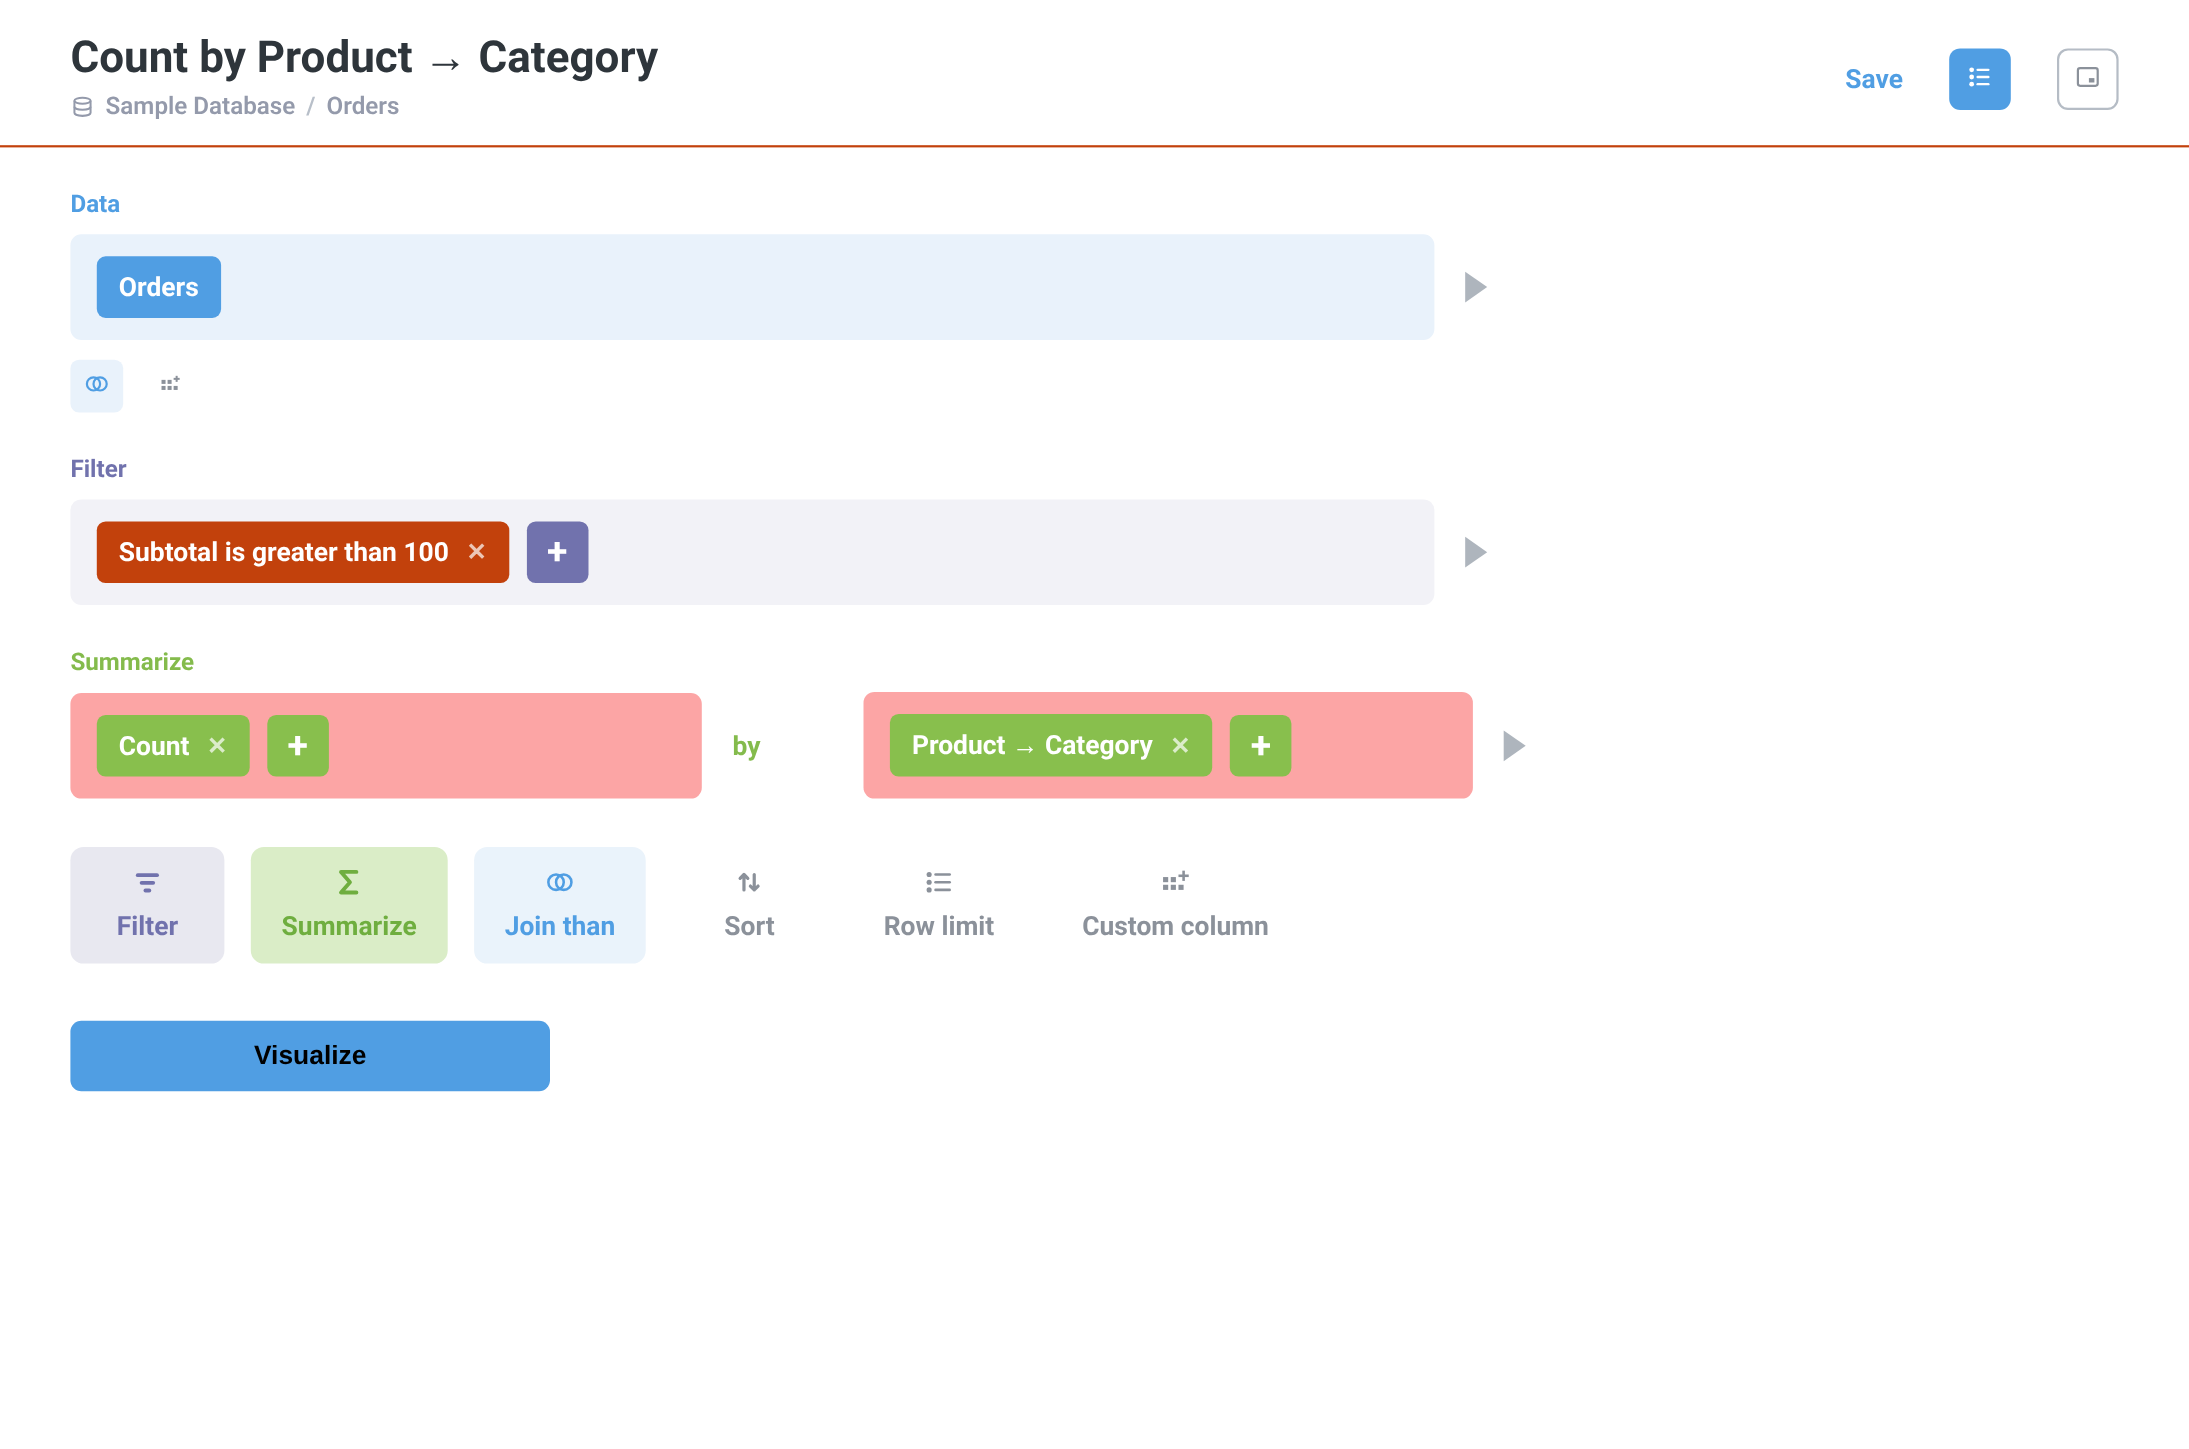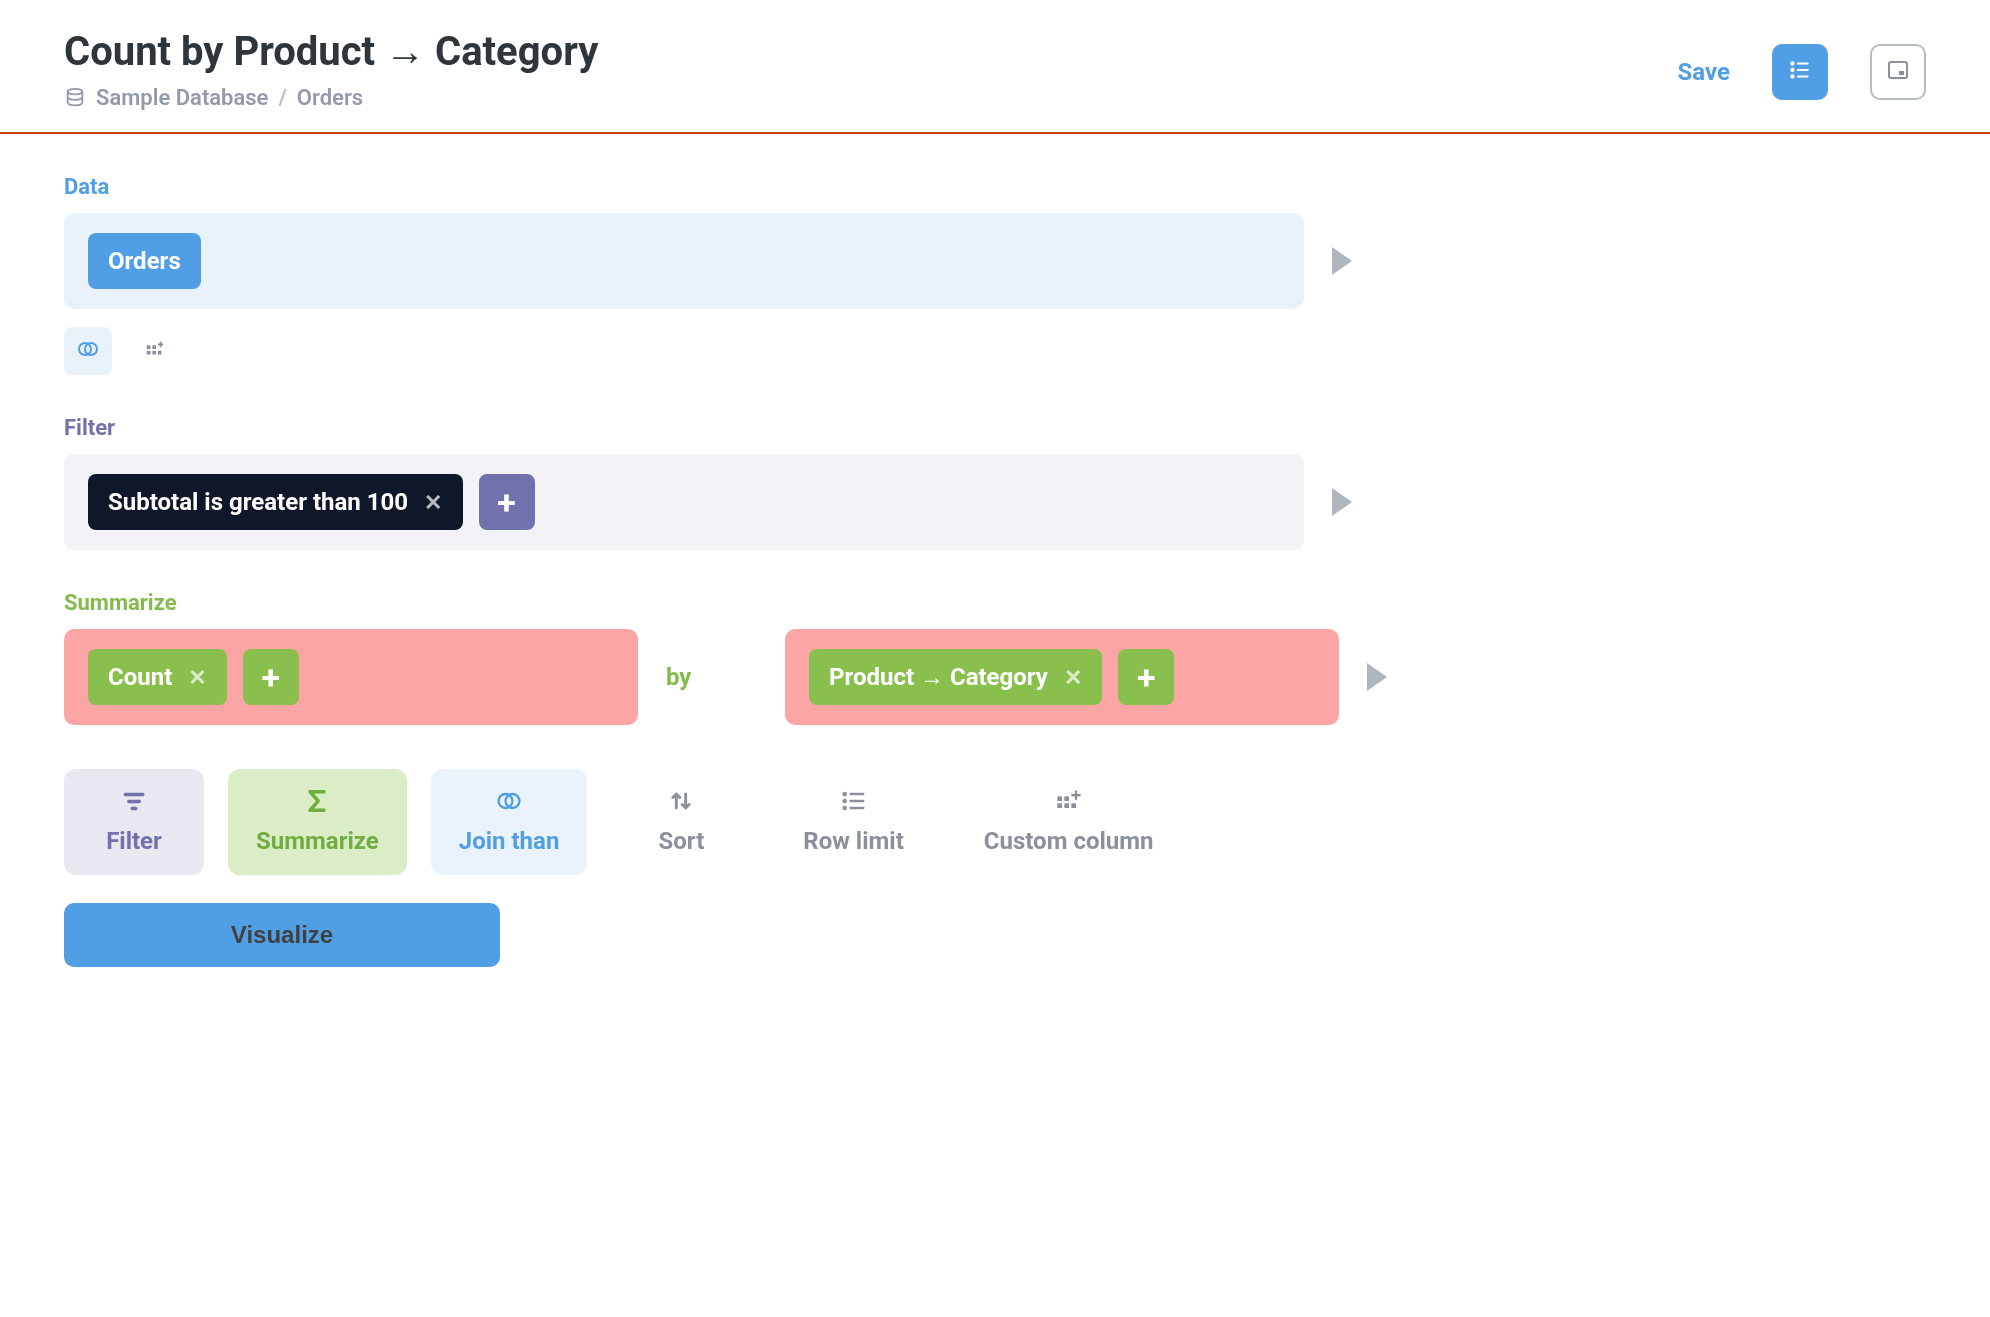--- a/index.html
+++ b/index.html
@@ -88,21 +88,21 @@
     align-items: center;
     gap: 16px;
     border-radius: 8px;
     padding: 14px 20px;
     font-size: 24px;
     font-weight: 700;
     color: #fff;
     cursor: pointer;
   }
   .chip-blue   { background: #509ee3; }
-  .chip-purple { background: #0f172a; }
+  .chip-purple { background: #c2410c; }
   .chip-green  { background: #88bf4d; }
   .chip .x { opacity: .7; font-size: 22px; }
 
   .plus-btn {
     width: 56px; height: 56px;
     border-radius: 8px;
     display:flex; align-items:center; justify-content:center;
     color:#fff; font-size:34px; font-weight:700; line-height:1;
     cursor:pointer;
   }
@@ -134,23 +134,23 @@
     cursor:pointer;
     font-size:24px; font-weight:700;
   }
   .card-purple { background:#e8e8f0; color:#7172ad; }
   .card-green  { background:#daedc7; color:#6fae3f; }
   .card-blue   { background:#eaf3fb; color:#509ee3; }
   .card-plain  { background:transparent; color:#8b919a; font-weight:700; }
   .card .ic { height:28px; display:flex; align-items:center; justify-content:center; }
 
   .visualize-btn {
-    margin-top:28px;
+    margin-top:52px;
     width:436px; height:64px;
-    background:#509ee3; color:#404040;
+    background:#509ee3; color:#000000;
     border:none; border-radius:10px;
     font-size:24px; font-weight:700;
     cursor:pointer;
   }
 </style>
 </head>
 <body>
 
 <div class="header">
   <div class="header-left">

